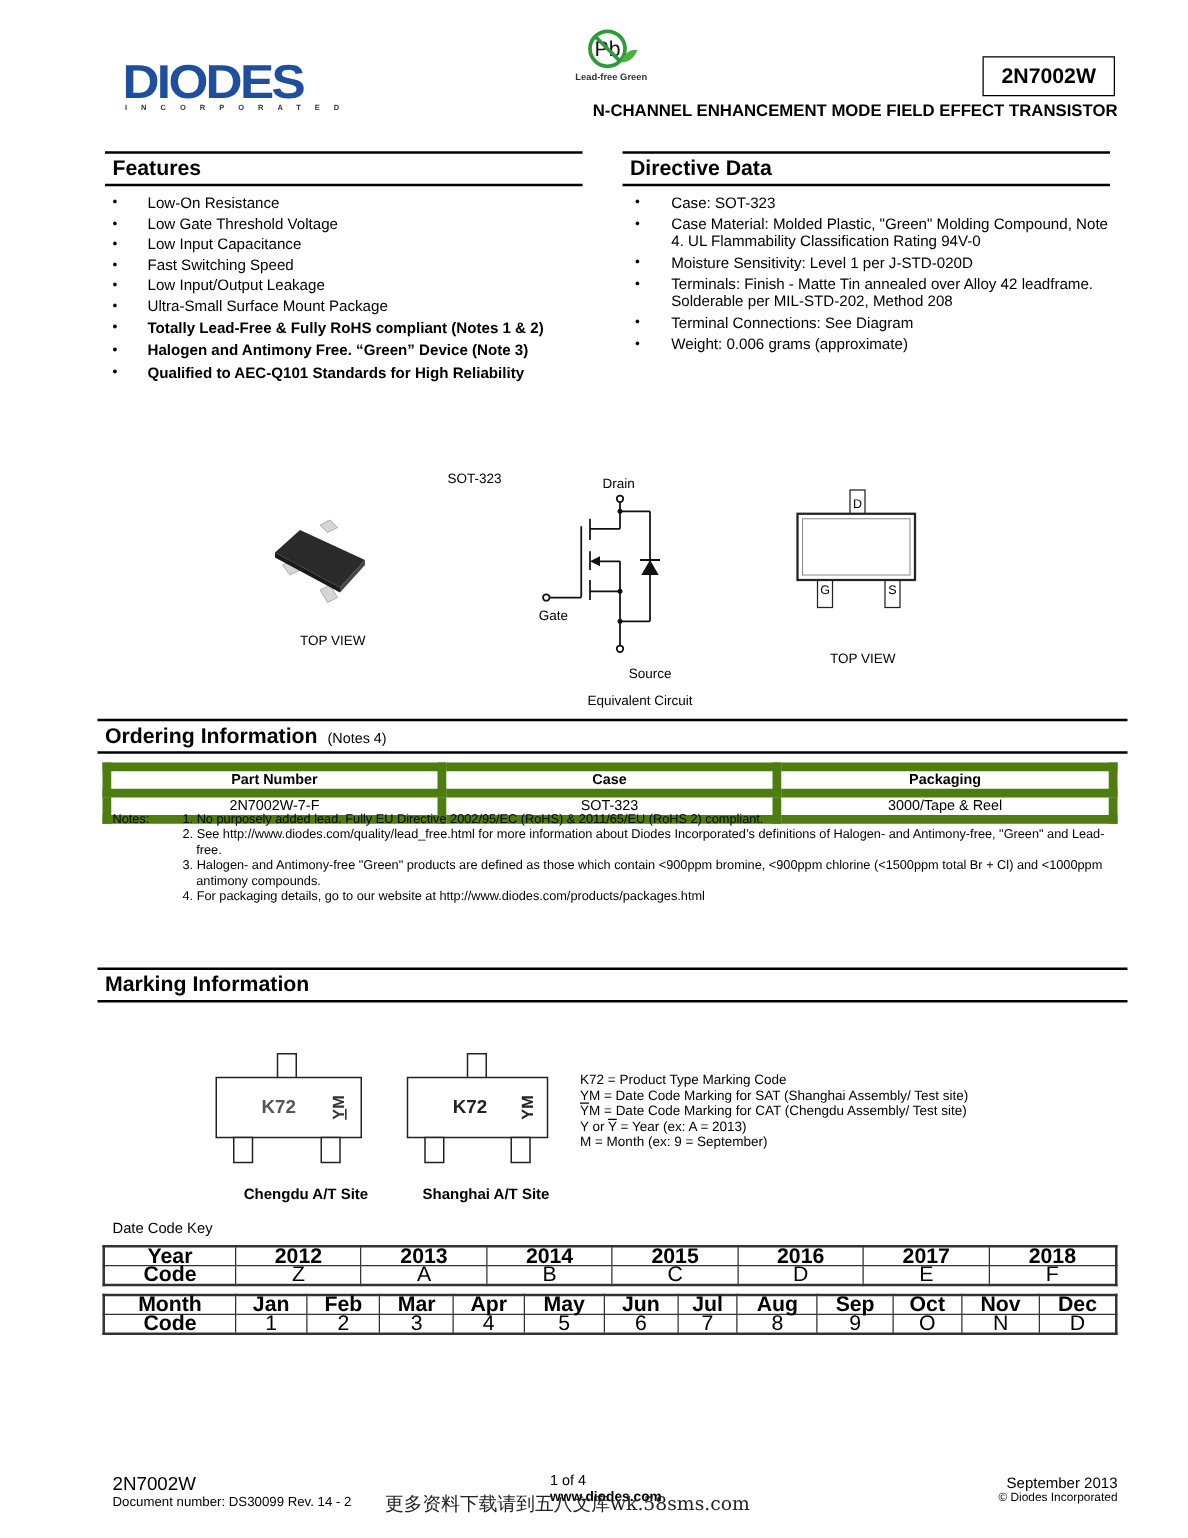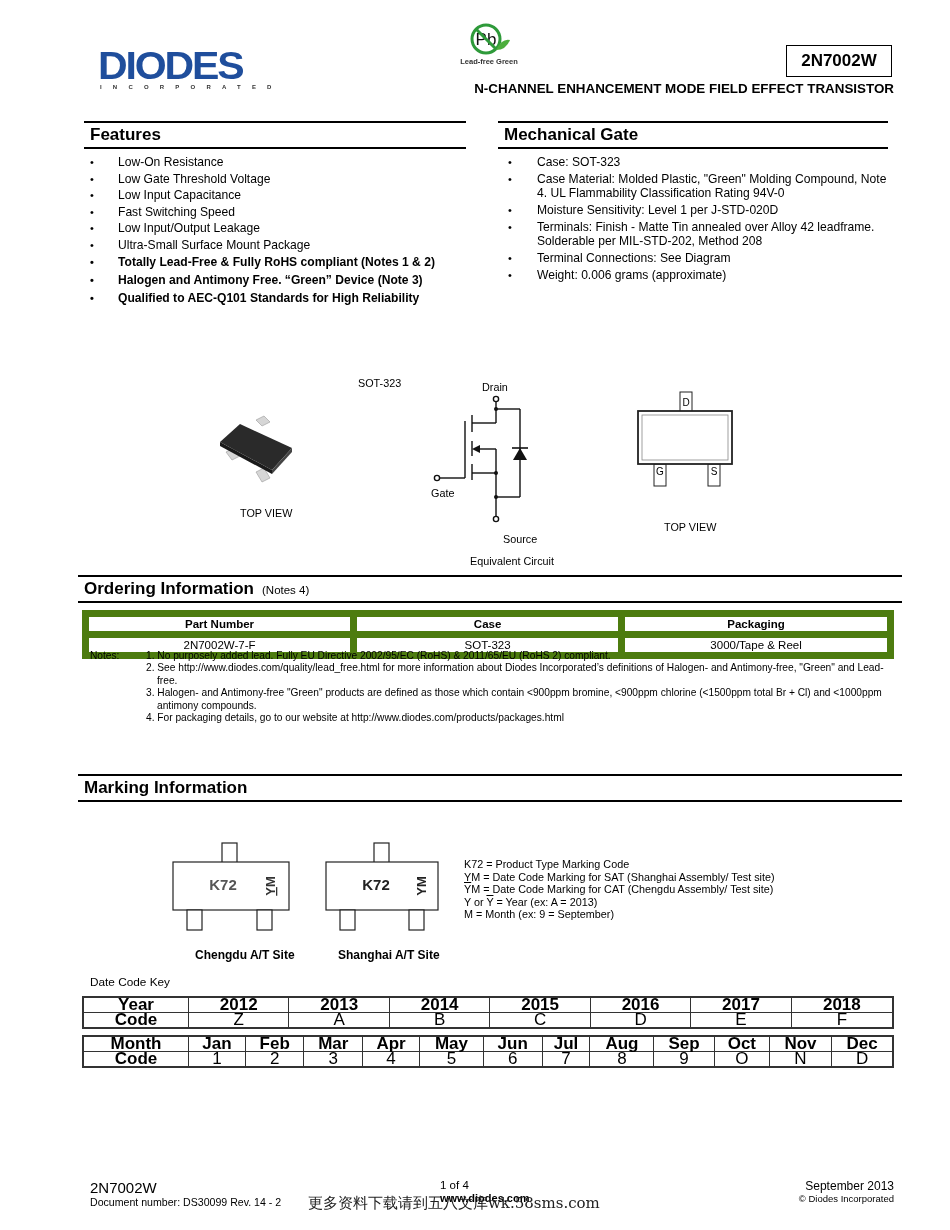--- a/index.html
+++ b/index.html
@@ -78,21 +78,21 @@
     <li>Fast Switching Speed</li>
     <li>Low Input/Output Leakage</li>
     <li>Ultra-Small Surface Mount Package</li>
     <li class="b">Totally Lead-Free &amp; Fully RoHS compliant (Notes 1 &amp; 2)</li>
     <li class="b">Halogen and Antimony Free. “Green” Device (Note 3)</li>
     <li class="b">Qualified to AEC-Q101 Standards for High Reliability</li>
   </ul>
 </div>
 
 <div class="abs mech">
-  <div class="sec-head">Mechanical Gate</div>
+  <div class="sec-head">Directive Data</div>
   <ul class="bul">
     <li>Case: SOT-323</li>
     <li>Case Material:  Molded Plastic, "Green" Molding Compound, Note 4.  UL Flammability Classification Rating 94V-0</li>
     <li>Moisture Sensitivity: Level 1 per J-STD-020D</li>
     <li>Terminals: Finish - Matte Tin annealed over Alloy 42 leadframe.  Solderable per MIL-STD-202, Method 208</li>
     <li>Terminal Connections: See Diagram</li>
     <li>Weight: 0.006 grams (approximate)</li>
   </ul>
 </div>
 

